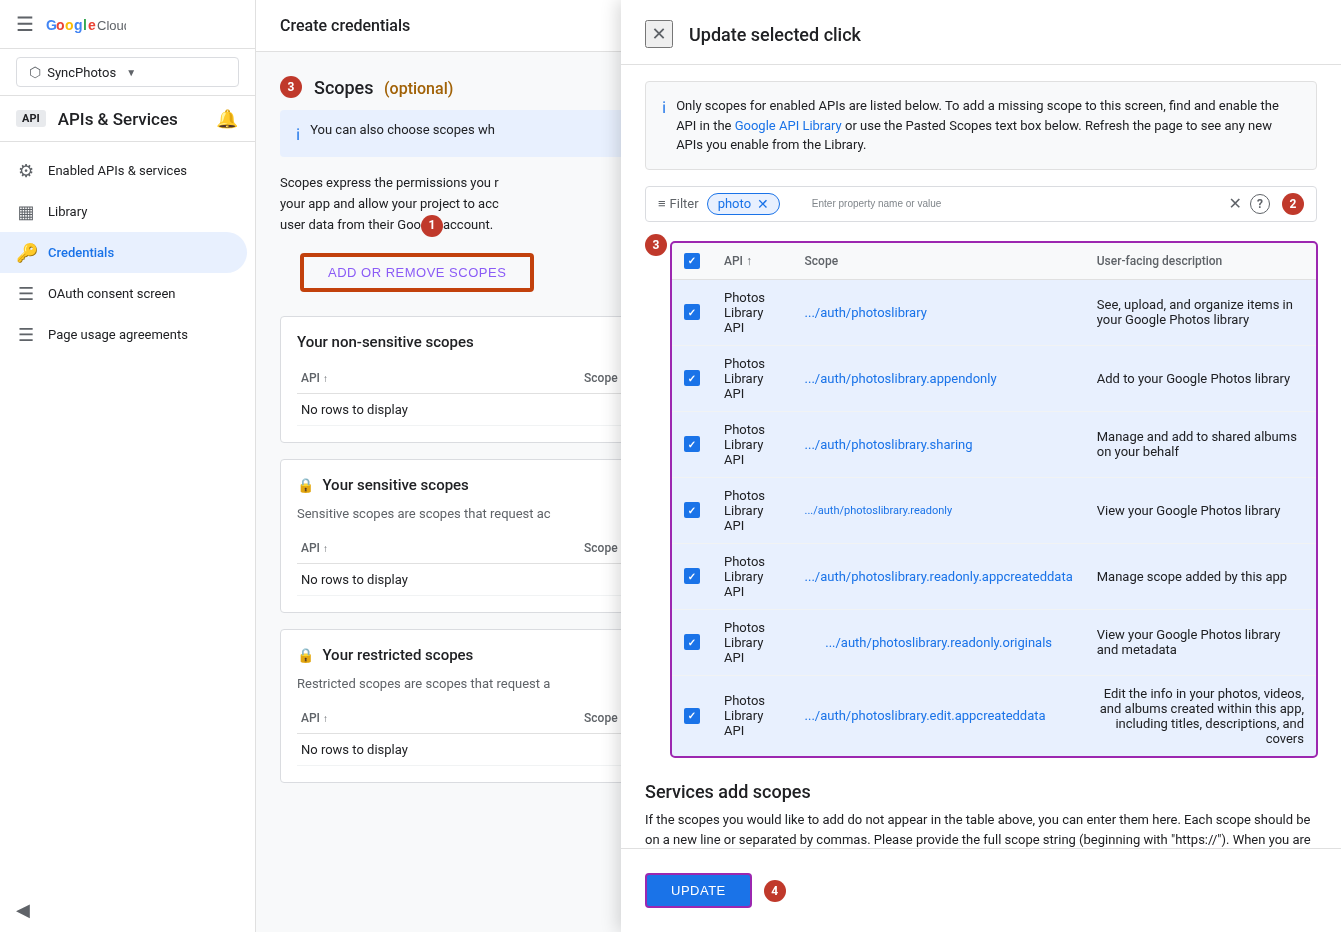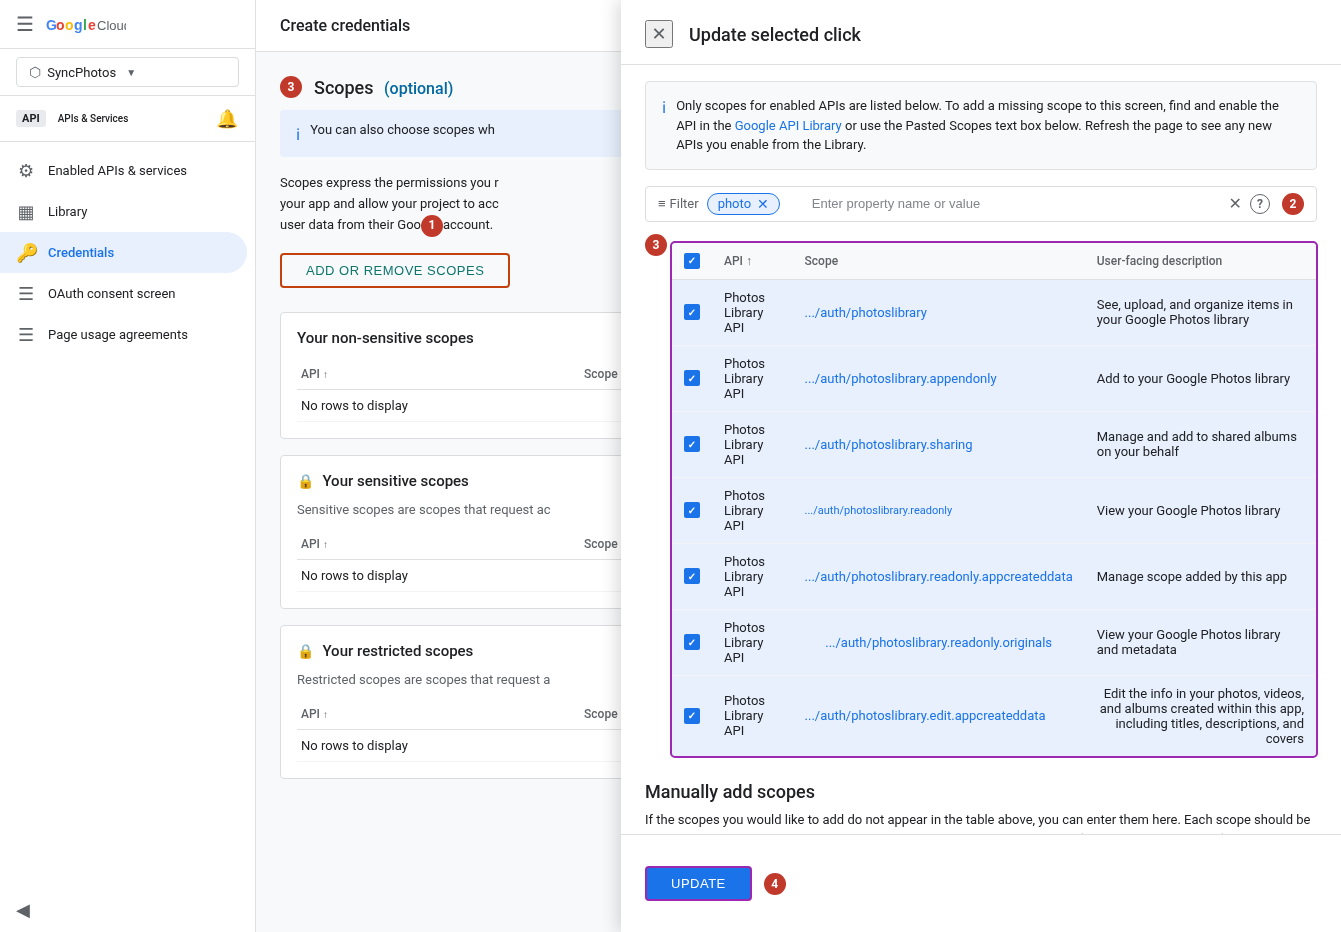--- a/index.html
+++ b/index.html
@@ -4,21 +4,21 @@
   <style>
     * { box-sizing: border-box; margin: 0; padding: 0; }
     body { font-family: 'Google Sans', Roboto, Arial, sans-serif; font-size: 13px; background: #f1f3f4; color: #202124; display: flex; height: 932px; overflow: hidden; }
 
     
     .sidebar { width: 256px; background: #fff; height: 100%; display: flex; flex-direction: column; border-right: 1px solid #e0e0e0; flex-shrink: 0; }
     .sidebar-header { display: flex; align-items: center; gap: 12px; padding: 12px 16px; border-bottom: 1px solid #e0e0e0; }
     .hamburger { cursor: pointer; font-size: 20px; color: #5f6368; }
     .google-cloud-logo { display: flex; align-items: center; gap: 6px; }
     .api-badge { background: #e8eaed; color: #202124; font-size: 11px; font-weight: 700; padding: 2px 6px; border-radius: 3px; }
-    .apis-title { font-size: 10px; color: #202124; font-weight: 500; margin-left: 4px; }
+    .apis-title { font-size: 17px; color: #202124; font-weight: 500; margin-left: 4px; }
     .bell-icon { margin-left: auto; color: #5f6368; font-size: 18px; }
 
     .project-selector { display: flex; align-items: center; gap: 6px; background: #fff; border: 1px solid #dadce0; border-radius: 4px; padding: 6px 12px; font-size: 13px; cursor: pointer; }
 
     .search-bar { flex: 1; border: 1px solid #dadce0; border-radius: 4px; padding: 6px 12px; font-size: 13px; color: #5f6368; background: #f1f3f4; }
 
     .nav-items { padding: 8px 0; flex: 1; }
     .nav-item { display: flex; align-items: center; gap: 12px; padding: 10px 16px; cursor: pointer; font-size: 13px; color: #202124; border-radius: 0 24px 24px 0; margin-right: 8px; }
     .nav-item.active { background: #e8f0fe; color: #1a73e8; font-weight: 500; }
     .nav-item .nav-icon { font-size: 18px; color: #5f6368; width: 20px; text-align: center; }
@@ -40,59 +40,59 @@
 
     .scope-section { background: #fff; border: 1px solid #dadce0; border-radius: 4px; padding: 16px; margin-bottom: 16px; }
     .scope-section-title { display: flex; align-items: center; gap: 8px; font-size: 15px; font-weight: 500; margin-bottom: 12px; }
     .lock-icon { color: #5f6368; font-size: 14px; }
     .scope-table { width: 100%; border-collapse: collapse; }
     .scope-table th { text-align: left; font-size: 12px; color: #5f6368; font-weight: 500; padding: 8px 4px; border-bottom: 1px solid #e0e0e0; }
     .scope-table td { padding: 8px 4px; font-size: 13px; color: #202124; border-bottom: 1px solid #f1f3f4; }
     .no-rows { font-size: 13px; color: #5f6368; padding: 8px 4px; }
     .sort-arrow { font-size: 10px; }
 
-    .add-scopes-btn { border: 2px solid #c2410c; color: #0f766e; background: transparent; padding: 8px 24px; font-size: 13px; font-weight: 500; border-radius: 4px; cursor: pointer; letter-spacing: 0.5px; text-transform: uppercase; }
+    .add-scopes-btn { border: 4px solid #c2410c; color: #8b5cf6; background: transparent; padding: 8px 24px; font-size: 13px; font-weight: 500; border-radius: 4px; cursor: pointer; letter-spacing: 0.5px; text-transform: uppercase; margin-left: 20px; }
 
     
     .overlay { position: fixed; top: 0; right: 0; width: 720px; height: 100%; background: #fff; box-shadow: -4px 0 16px rgba(0,0,0,0.15); z-index: 100; display: flex; flex-direction: column; overflow: hidden; }
     .overlay-header { display: flex; align-items: center; gap: 16px; padding: 20px 24px 16px; border-bottom: 1px solid #e0e0e0; flex-shrink: 0; }
     .close-btn { color: #5f6368; font-size: 18px; cursor: pointer; width: 28px; height: 28px; display: flex; align-items: center; justify-content: center; }
     .overlay-title { font-size: 18px; font-weight: 500; color: #202124; }
 
     .overlay-content { flex: 1; overflow-y: auto; padding: 0 24px 24px; }
 
     .overlay-info { background: #f8f9fa; border: 1px solid #e0e0e0; border-radius: 4px; padding: 14px 16px; margin: 16px 0; font-size: 13px; color: #202124; display: flex; gap: 10px; line-height: 1.5; }
     .overlay-info a { color: #1a73e8; text-decoration: none; }
 
     .filter-bar { display: flex; align-items: center; gap: 8px; margin-bottom: 0; border: 1px solid #dadce0; border-radius: 4px; padding: 6px 12px; }
     .filter-label { font-size: 13px; color: #5f6368; display: flex; align-items: center; gap: 4px; }
     .filter-chip { background: #e8f0fe; border: 1px solid #1a73e8; border-radius: 16px; padding: 2px 10px 2px 10px; display: flex; align-items: center; gap: 6px; font-size: 13px; color: #1a73e8; }
     .chip-x { cursor: pointer; font-size: 14px; color: #1a73e8; }
-    .filter-input { flex: 1; border: none; outline: none; font-size: 13px; color: #202124; background: transparent; padding-left: 24px; }
+    .filter-input { flex: 1; border: none; outline: none; font-size: 10px; color: #202124; background: transparent; padding-left: 24px; }
     .filter-input::placeholder { color: #80868b; }
     .filter-actions { display: flex; align-items: center; gap: 8px; }
     .filter-clear-icon { color: #5f6368; font-size: 16px; cursor: pointer; }
     .filter-help-icon { color: #5f6368; font-size: 16px; cursor: pointer; width: 24px; height: 24px; border-radius: 50%; display: flex; align-items: center; justify-content: center; }
 
     .scopes-table-container { border: 1px solid #e0e0e0; border-radius: 4px; margin-top: 12px; overflow: hidden; outline: 2px solid #9c27b0; outline-offset: -1px; }
     .scopes-table { width: 100%; border-collapse: collapse; }
     .scopes-table th { text-align: left; font-size: 12px; color: #5f6368; font-weight: 500; padding: 10px 12px; background: #f8f9fa; border-bottom: 1px solid #e0e0e0; }
     .scopes-table td { padding: 10px 12px; font-size: 13px; color: #202124; border-bottom: 1px solid #f1f3f4; vertical-align: middle; }
     .scopes-table tr:last-child td { border-bottom: none; }
     .scopes-table tr { background: #fff; }
     .scopes-table tr.selected { background: #e8f0fe; }
 
     .cb { width: 16px; height: 16px; border-radius: 2px; background: #1a73e8; border: none; cursor: pointer; display: flex; align-items: center; justify-content: center; flex-shrink: 0; }
     .cb-check { color: #fff; font-size: 10px; font-weight: 700; }
 
     .manually-section { margin-top: 24px; }
     .manually-title { font-size: 18px; font-weight: 500; color: #202124; margin-bottom: 8px; }
     .manually-desc { font-size: 13px; color: #202124; line-height: 1.6; margin-bottom: 16px; }
 
-    .overlay-footer { padding: 31px 24px; border-top: 1px solid #e0e0e0; display: flex; align-items: center; gap: 12px; flex-shrink: 0; }
+    .overlay-footer { padding: 24px 24px; border-top: 1px solid #e0e0e0; display: flex; align-items: center; gap: 12px; flex-shrink: 0; }
     .update-btn { background: #1a73e8; color: #fff; border: 2px solid #9c27b0; border-radius: 4px; padding: 8px 24px; font-size: 13px; font-weight: 500; cursor: pointer; text-transform: uppercase; letter-spacing: 0.5px; }
 
     
     .annotation { width: 22px; height: 22px; border-radius: 50%; background: #c0392b; color: #fff; font-size: 12px; font-weight: 700; display: inline-flex; align-items: center; justify-content: center; flex-shrink: 0; }
 
     .sidebar-bottom { display: flex; align-items: center; padding: 12px 16px; cursor: pointer; }
     .collapse-icon { color: #5f6368; font-size: 18px; }
   </style>
 </head>
 <body>
@@ -163,21 +163,21 @@
     </div>
   </div>
 
   <div class="content">
 
     <div class="step-section">
       <div class="step-header">
         <div class="step-number annotation">3</div>
         <h2 style="font-size:18px; font-weight:500;">
           <span>Scopes</span>
-          <span style="color:#0369a1; font-size:16px; margin-left:6px;">(optional)</span>
+          <span style="color:#a16207; font-size:16px; margin-left:6px;">(optional)</span>
         </h2>
       </div>
 
       <div class="info-box">
         <span class="info-icon">ℹ</span>
         <span>You can also choose scopes wh</span>
       </div>
 
       <p style="font-size:13px; color:#202124; line-height:1.6; margin-bottom:16px;">
         Scopes express the permissions you r<br>
@@ -378,21 +378,21 @@
       <td style="font-size:13px;">Photos Library API</td>
       <td style="font-size:13px; color:#1a73e8;">.../auth/photoslibrary.edit.appcreateddata</td>
       <td style="font-size:13px;text-align:right;">Edit the info in your photos, videos, and albums created within this app, including titles, descriptions, and covers</td>
     </tr>
             </tbody>
         </table>
       </div>
     </div>
 
     <div class="manually-section">
-      <h3 class="manually-title">Manually add scopes</h3>
+      <h3 class="manually-title">Services add scopes</h3>
       <p class="manually-desc">If the scopes you would like to add do not appear in the table above, you can enter them here. Each scope should be on a new line or separated by commas. Please provide the full scope string (beginning with "https://"). When you are finished, string "Add to table".</p>
 
     </div>
   </div>
 
   <div class="overlay-footer">
     <button class="update-btn">UPDATE</button>
     <span class="annotation">4</span>
   </div>
 </div>

